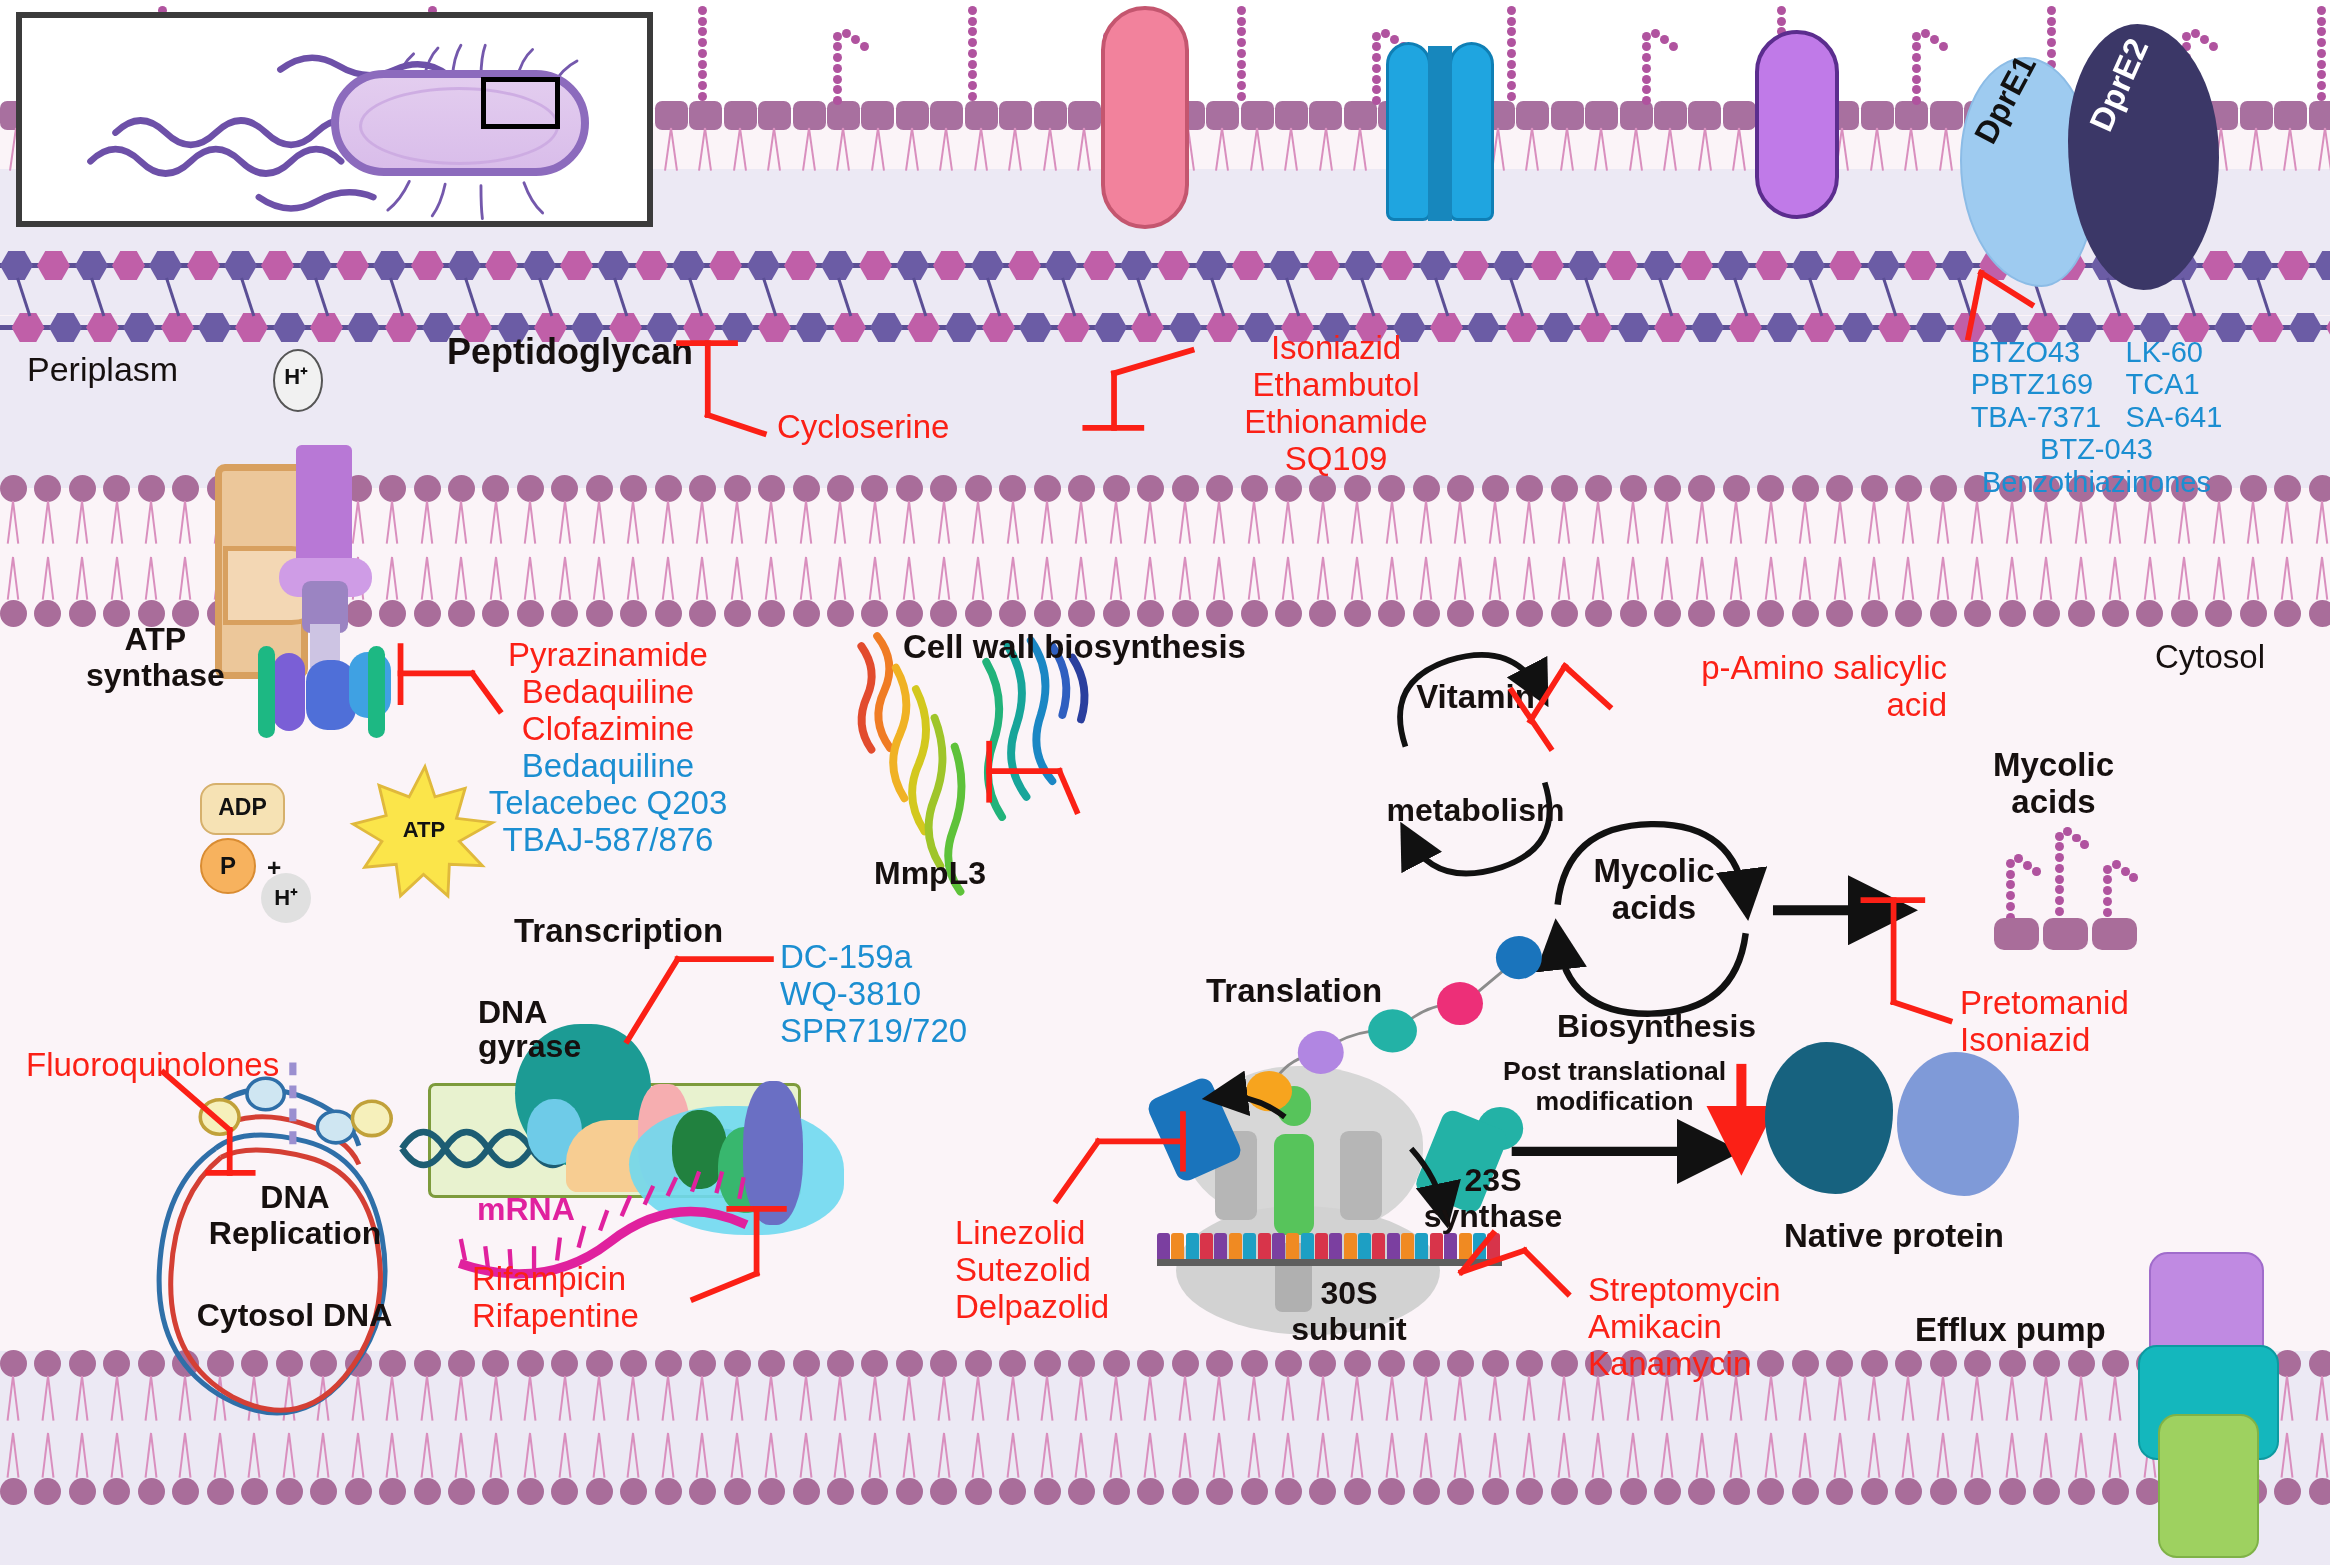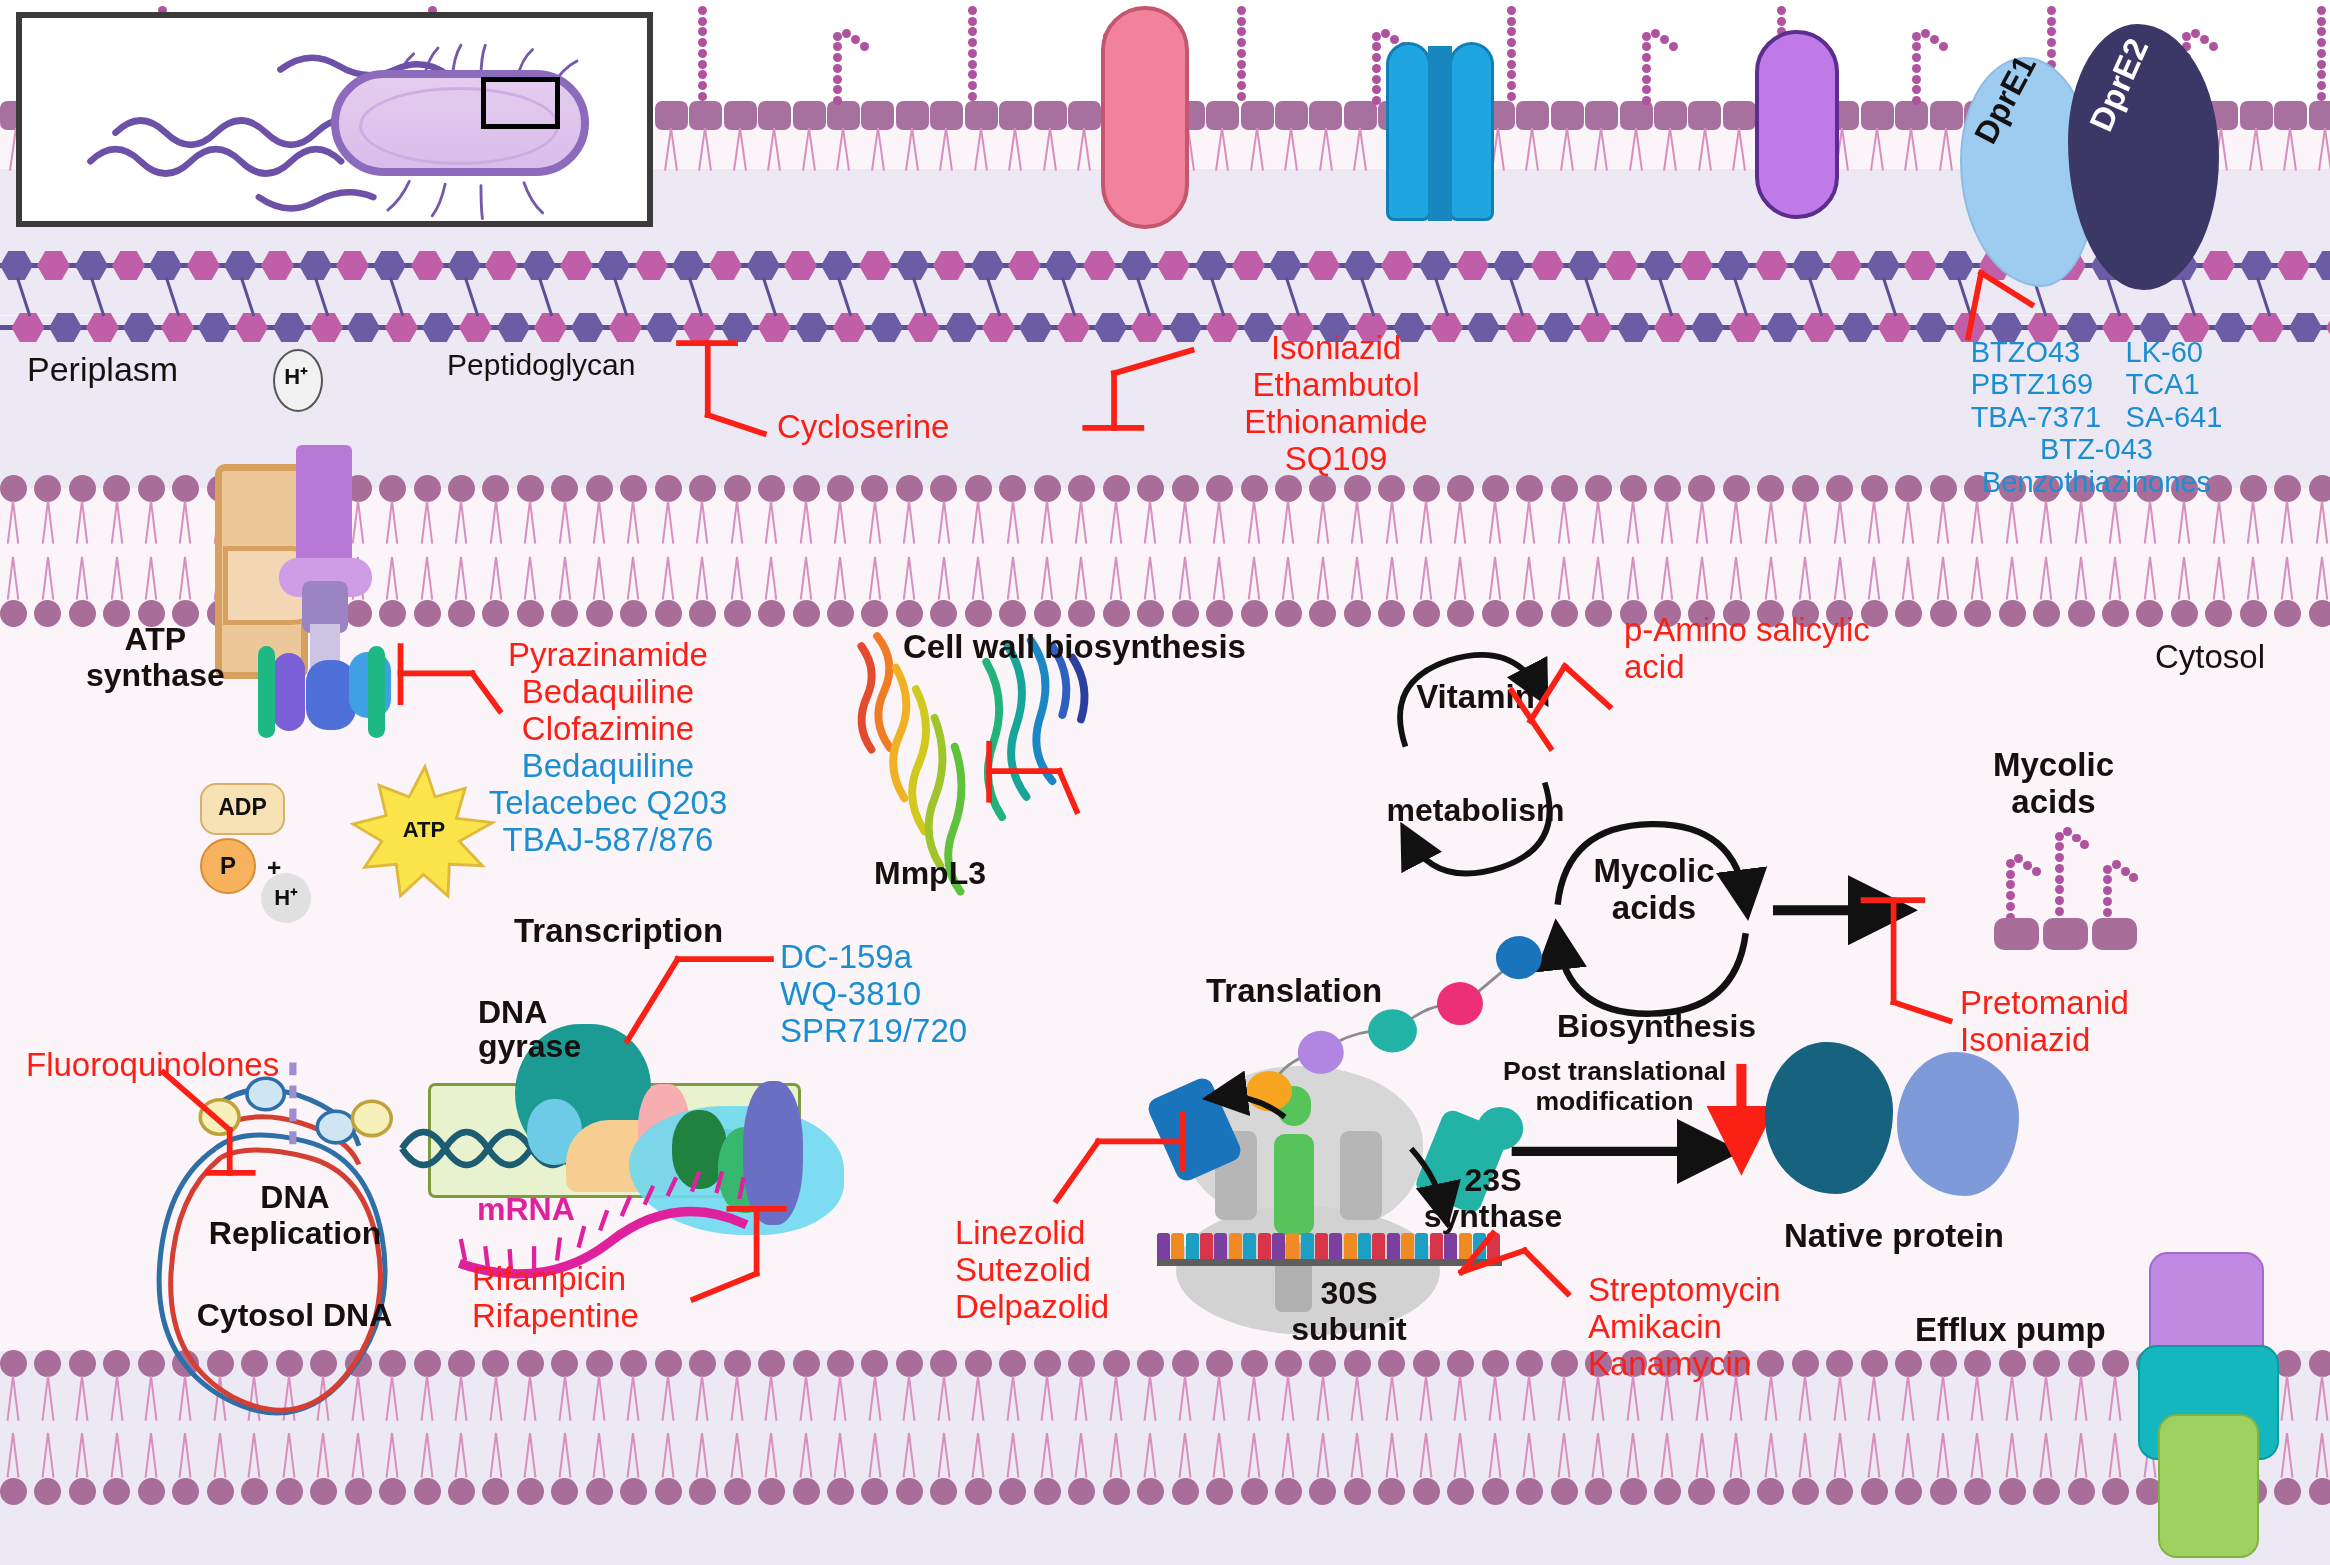--- a/index.html
+++ b/index.html
@@ -1784,21 +1784,21 @@
   <div class="abs lbl bold ctr blk" style="left:1736px;top:1218px;width:316px;font-size:33px;">Native protein</div>
 
   <div class="abs" style="left:2126px;top:1252px;width:165px;height:309px;">
     <div class="efx" style="left:23px;top:0;width:115px;height:144px;background:#c08ae2;border:2.9px solid #a06ccb;box-sizing:border-box;"></div>
     <div class="efx" style="left:11.5px;top:93px;width:141px;height:115px;background:#14b7bd;border:2.9px solid #0d9aa0;box-sizing:border-box;"></div>
     <div class="efx" style="left:32px;top:162px;width:101px;height:144px;background:#9ed160;border:2.9px solid #7fb247;box-sizing:border-box;"></div>
   </div>
   <div class="abs lbl bold blk" style="left:1915px;top:1312px;font-size:33px;">Efflux pump</div>
 
   <div class="abs lbl blk" style="left:27px;top:350px;font-size:34px;">Periplasm</div>
-  <div class="abs lbl blk" style="left:447px;top:348px;font-size:30px;">Peptidoglycan</div>
+  <div class="abs lbl blk" style="left:447px;top:332px;font-size:36px;font-weight:bold;">Peptidoglycan</div>
   <div class="abs lbl blk" style="left:2155px;top:639px;font-size:33px;">Cytosol</div>
 
   <svg class="ov" viewBox="0 0 3246 2180" width="2330" height="1565">
     <g stroke="#fb2016" stroke-width="8" fill="none" stroke-linecap="square">
 
       <path d="M946,478 L1024,478"></path>
         <path d="M986,478 L986,578"></path>
       <path d="M986,578 L1064,604"></path>
 
       <path d="M1512,596 L1590,596"></path>
@@ -1874,21 +1874,21 @@
   <div class="abs" style="left:457px;top:637px;width:302px;text-align:center;">
     <div class="lbl red" style="position:static;font-size:33px;">Pyrazinamide</div>
     <div class="lbl red" style="position:static;font-size:33px;">Bedaquiline</div>
     <div class="lbl red" style="position:static;font-size:33px;">Clofazimine</div>
     <div class="lbl blue" style="position:static;font-size:33px;">Bedaquiline</div>
     <div class="lbl blue" style="position:static;font-size:33px;">Telacebec Q203</div>
     <div class="lbl blue" style="position:static;font-size:33px;">TBAJ-587/876</div>
   </div>
 
 
-  <div class="abs" style="left:1624px;top:612px;width:323px;text-align:left;">
+  <div class="abs" style="left:1624px;top:650px;width:323px;text-align:right;">
     <div class="lbl red" style="position:static;font-size:33px;">p-Amino salicylic</div>
     <div class="lbl red" style="position:static;font-size:33px;">acid</div>
   </div>
 
   <div class="abs" style="left:1960px;top:985px;width:258px;">
     <div class="lbl red" style="position:static;font-size:33px;">Pretomanid</div>
     <div class="lbl red" style="position:static;font-size:33px;">Isoniazid</div>
   </div>
 
   <div class="abs" style="left:780px;top:939px;width:258px;">

